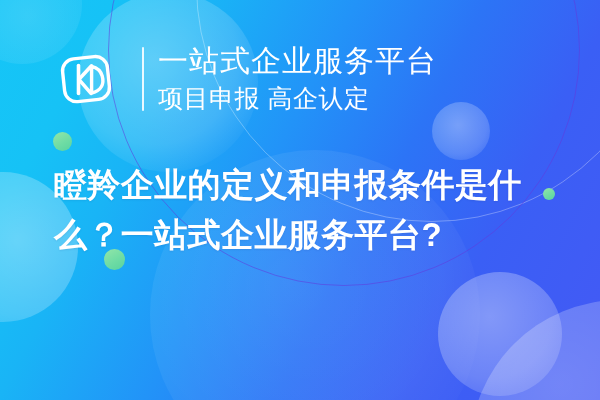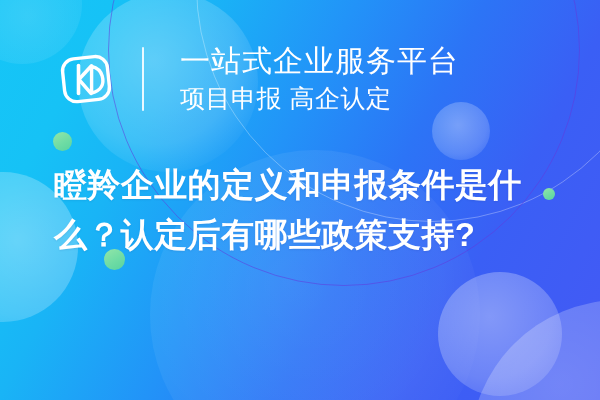--- a/index.html
+++ b/index.html
@@ -183,21 +183,21 @@
   .divider {
     width: 2px;
     height: 64px;
     background: rgba(255,255,255,0.88);
     margin-left: 26px;
     flex: none;
     border-radius: 1px;
   }
 
   .tagline {
-    margin-left: 36px;
+    margin-left: 14px;
     display: flex;
     flex-direction: column;
     justify-content: flex-start;
   }
   .tagline-main {
     color: #ffffff;
     font-size: 30px;
     font-weight: 400;
     letter-spacing: 1px;
     line-height: 1.15;
@@ -268,15 +268,15 @@
 
     <div class="divider"></div>
 
     <div class="tagline">
       <span class="tagline-main">一站式企业服务平台</span>
       <span class="tagline-sub">项目申报 高企认定</span>
     </div>
 
   </div>
 
-  <div class="headline">瞪羚企业的定义和申报条件是什么？认定后有哪些政策支持?</div>
+  <div class="headline">瞪羚企业的定义和申报条件是什么？一站式企业服务平台?</div>
 
 </div>
 
 </body></html>

